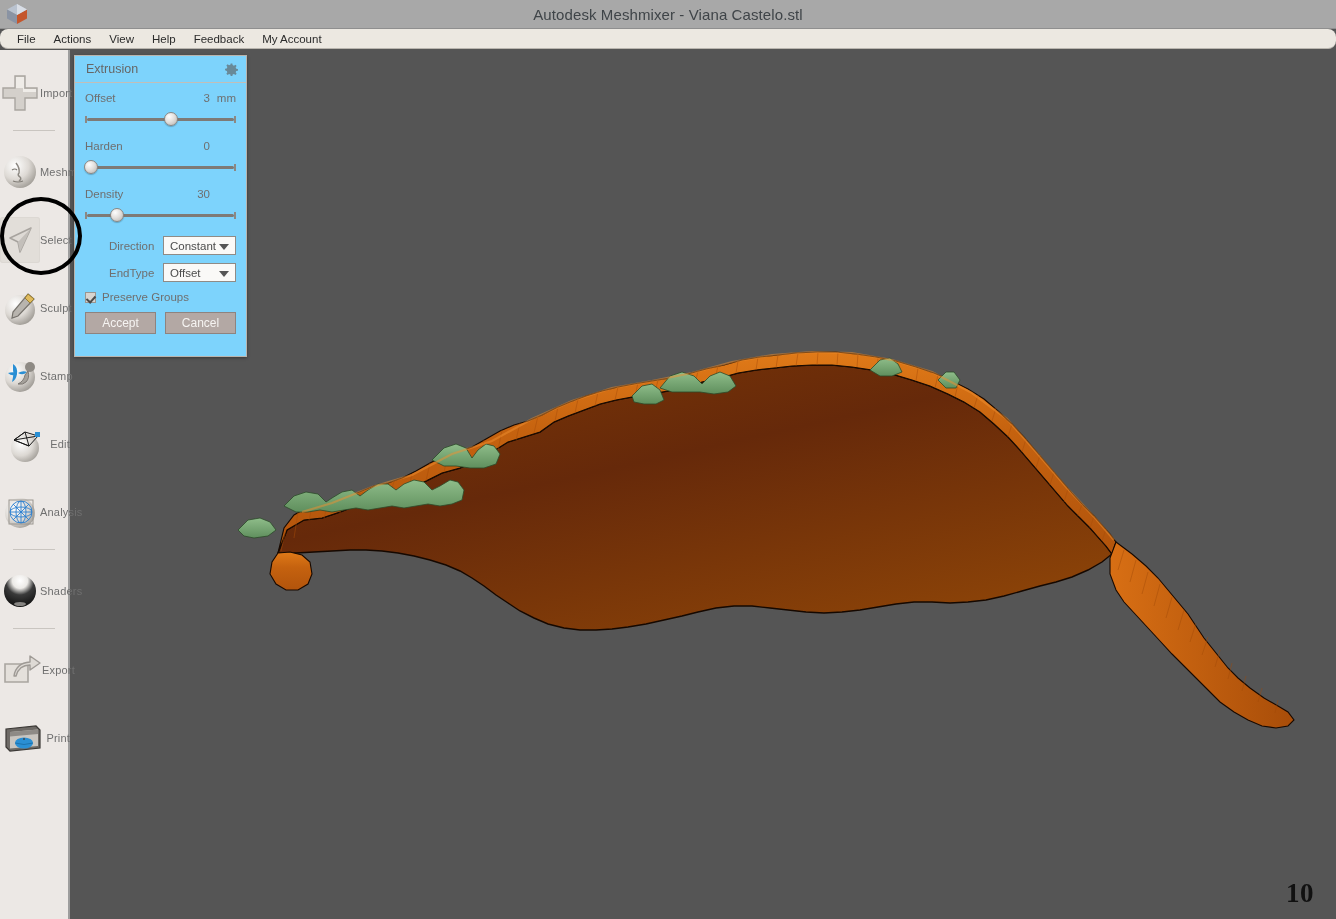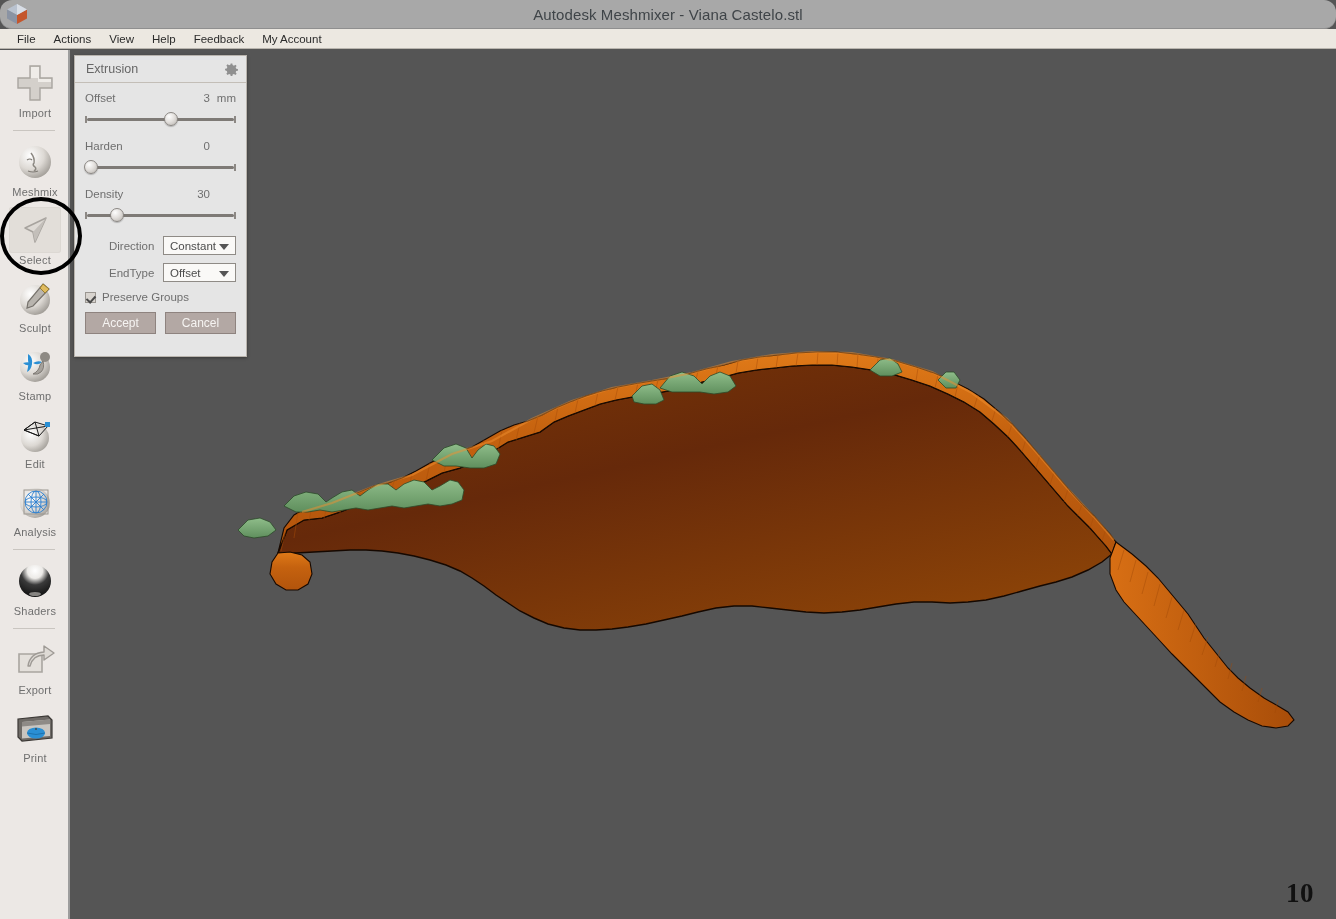--- a/index.html
+++ b/index.html
@@ -9,57 +9,57 @@
     font-family: "Liberation Sans", sans-serif;
     background: #555555;
   }
   #app { position: relative; width: 1336px; height: 919px; }
 
   
   #titlebar {
     position: absolute; left: 0; top: 0; width: 1336px; height: 29px;
     background: #a8a8a8;
     border-bottom: 1px solid #8f8f8f;
-    border-radius: 12px;
   }
   #app-logo {
     position: absolute; left: 5px; top: 3px; width: 24px; height: 22px;
   }
   #title-text {
     position: absolute; left: 0; top: 0; width: 1336px; height: 29px;
     line-height: 29px; text-align: center;
     font-size: 15px; color: #3f4448;
     letter-spacing: 0.1px;
   }
 
   
   #menubar {
     position: absolute; left: 0; top: 29px; width: 1336px; height: 20px;
     background: #ece8e1;
     border-bottom: 1px solid #b9b5ae;
     display: flex; align-items: center;
     padding-left: 8px;
+    border-radius: 8px;
   }
   .menu-item {
     font-size: 11.5px; color: #2b2b2b;
     padding: 0 9px; height: 20px; line-height: 20px;
     cursor: default; white-space: nowrap;
   }
 
   
   #sidebar {
     position: absolute; left: 0; top: 50px; width: 70px; height: 869px;
     background: #ece8e5;
     border-right: 2px solid #9d9d9d;
     padding-top: 8px;
   }
   .tool {
     position: relative;
     width: 70px; height: 68px;
-    display: flex; flex-direction: column;
+    display: flex; 
     align-items: center; justify-content: flex-start;
     cursor: default;
   }
   .tool.selected .tool-icon-wrap {
     background: #e2ded9;
     border-radius: 3px;
     box-shadow: inset 0 0 0 1px #dcd8d3;
   }
   .tool-icon-wrap {
     width: 52px; height: 46px;
@@ -98,21 +98,21 @@
     position: absolute; right: 22px; bottom: 10px;
     font-size: 27px; font-weight: bold;
     color: #111; font-family: "Liberation Serif", serif;
     letter-spacing: 0.5px;
   }
 
   
   #extrusion-panel {
     position: absolute; left: 74px; top: 55px;
     width: 173px;
-    background: #e5e5e5;
+    background: #7dd3fc;
     border: 1px solid #b9b4ad;
     box-shadow: 0 1px 3px rgba(0,0,0,0.35);
     z-index: 30;
   }
   #panel-header {
     position: relative; height: 27px;
     border-bottom: 1px solid #c3beb7;
     display: flex; align-items: center;
     padding: 0 8px 0 11px;
   }

